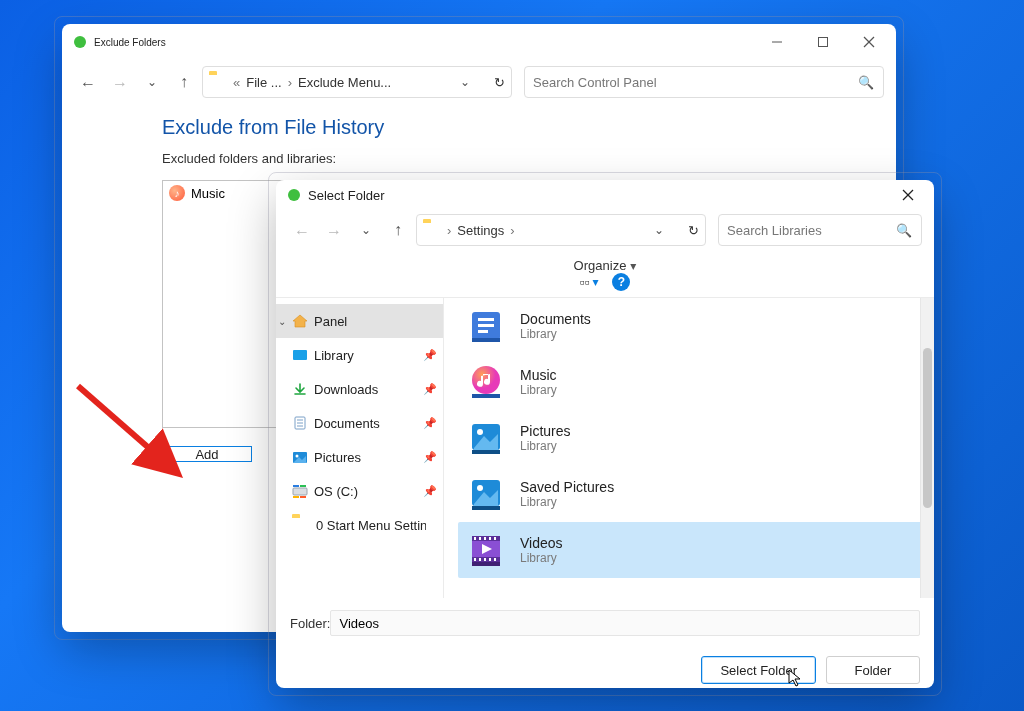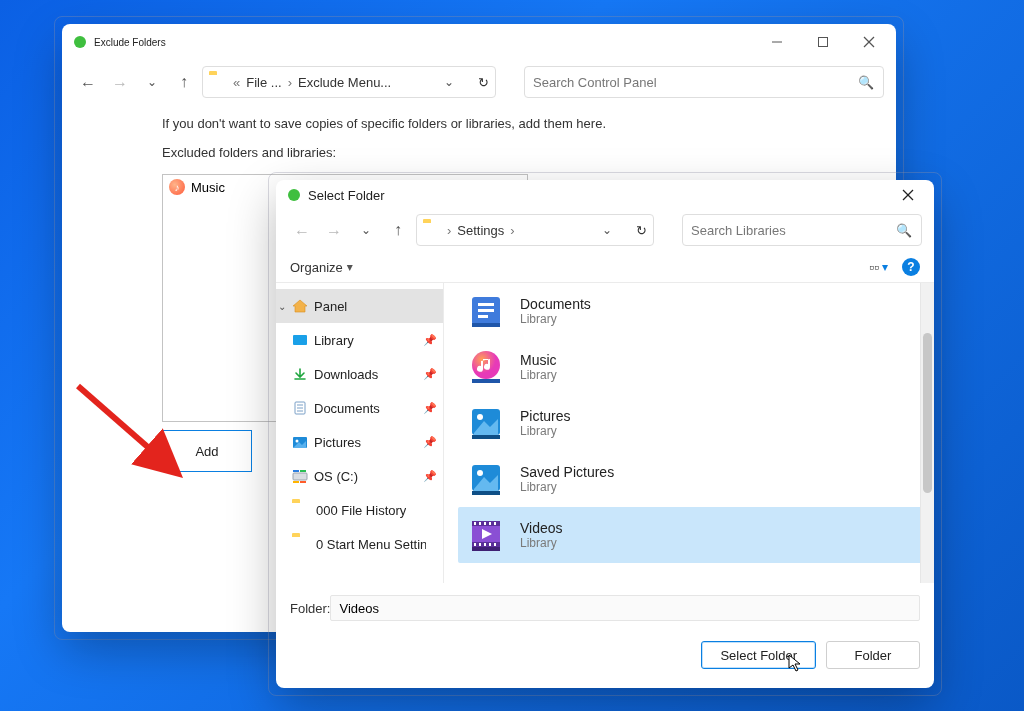--- a/index.html
+++ b/index.html
@@ -11,39 +11,39 @@
 #win-exclude { left:62px; top:24px; width:834px; height:608px; }
 .wx-title { display:flex; align-items:center; justify-content:space-between; height:36px; padding:0 4px 0 12px; }
 .wx-title-left { display:flex; align-items:center; gap:8px; color:#222; font-size:10px; }
 .wx-title-right { display:flex; }
 .wx-tbtn { width:46px; height:32px; display:flex; align-items:center; justify-content:center; color:#555; }
 .wx-toolbar { display:flex; align-items:center; gap:4px; padding:6px 12px 10px 12px; }
 .nav-btn { width:28px; height:28px; display:flex; align-items:center; justify-content:center; color:#555; border-radius:3px;}
 .nav-btn.dis{color:#b9b9b9;}
 .addr { flex:1; display:flex; align-items:center; height:32px; border:1px solid #dedede; border-radius:4px; padding:0 6px; gap:6px; font-size:13px; color:#333; }
 .addr .crumbsep{color:#777;}
-.search { width:360px; height:32px; border:1px solid #dedede; border-radius:4px; display:flex; align-items:center; padding:0 8px; font-size:13px; color:#777; justify-content:space-between; margin-left:24px;}
+.search { width:360px; height:32px; border:1px solid #dedede; border-radius:4px; display:flex; align-items:center; padding:0 8px; font-size:13px; color:#777; justify-content:space-between; margin-left:8px;}
 .wx-body { padding:8px 48px 0 100px; }
 .h2 { color:#1254a8; font-size:20px; font-weight:400; margin-bottom:12px;}
 .p { color:#333; font-size:13px; margin-bottom:14px; }
 .listbox { width:366px; height:248px; border:1px solid #c3c3c3; background:#fff; padding:2px; }
 .li-item{ display:flex; align-items:center; gap:6px; font-size:13px; padding:2px 4px;}
-.addbtn { width:90px; height:42px; border:1px solid #0a7fe1; background:#fff; color:#222; font-size:13px; display:flex; align-items:center; justify-content:center; border-radius:0; margin-top:8px;}
+.addbtn { width:90px; height:16px; border:1px solid #0a7fe1; background:#fff; color:#222; font-size:13px; display:flex; align-items:center; justify-content:center; border-radius:0; margin-top:18px;}
 
 .arrow-annotation{position:absolute; left:72px; top:380px; pointer-events:none;}
 
 
 #win-select { left:276px; top:180px; width:658px; height:508px; }
 .sf-title { display:flex; align-items:center; justify-content:space-between; height:30px; padding:0 6px 0 12px;}
 .sf-title-left{display:flex; gap:8px; align-items:center; font-size:13px; color:#222;}
 .sf-close{width:40px; height:28px; display:flex; align-items:center; justify-content:center; color:#222;}
 .sf-toolbar{ display:flex; align-items:center; gap:4px; padding:4px 12px 8px 12px;}
 .sf-toolbar .addr{flex:1;}
-.sf-toolbar .search{width:240px;}
-.sf-bar2{ display:flex; align-items:center; justify-content:space-between; padding:4px 14px 6px 14px; border-bottom:1px solid #ebebeb;}
+.sf-toolbar .search{width:204px;}
+.sf-bar2{ display:flex; align-items:center; justify-content:space-between; padding:4px 14px 6px 14px; border-bottom:1px solid #ebebeb;flex-direction:column;}
 .org-btn{ font-size:13px; color:#333; display:flex; align-items:center; gap:4px;}
 .sf-bar2-right{display:flex; align-items:center; gap:14px;}
 .help-dot{width:18px;height:18px;border-radius:50%;background:#0a7fe1;color:#fff;display:flex;align-items:center;justify-content:center;font-size:12px;font-weight:bold;}
 .sf-main{display:flex; height:300px;}
 .nav-tree{ width:168px; border-right:1px solid #ebebeb; overflow:hidden; padding-top:6px;}
 .nav-row{ display:flex; align-items:center; gap:6px; font-size:13px; color:#222; padding:4px 6px 4px 16px; position:relative; height:34px;}
 .nav-row .pin{margin-left:auto; color:#8d8d8d; font-size:11px;}
 .nav-row.sel{background:#e3e3e3;}
 .nav-row.home .caret{position:absolute; left:2px; color:#555; font-size:10px;}
 .content{ flex:1; position:relative; overflow:hidden;}
@@ -118,21 +118,21 @@
       <span style="width:12px"></span>
       <span>↻</span>
     </div>
     <div class="search">
       <span>Search Control Panel</span>
       <span>🔍</span>
     </div>
   </div>
 
   <div class="wx-body">
-    <div class="p">If you don't want to save copies of specific folders or libraries, add them here.</div>
+    <div class="h2">Exclude from File History</div>
     <div class="p">Excluded folders and libraries:</div>
     <div class="listbox">
       <div class="li-item">
         <span style="width:16px;height:16px;border-radius:50%;background:radial-gradient(circle at 35% 35%,#ffb48a,#ff5a3a);display:inline-flex;align-items:center;justify-content:center;color:#fff;font-size:10px;">♪</span>
         <span>Music</span>
       </div>
     </div>
     <div style="display:flex;gap:6px;">
       <div class="addbtn">
           <span>Add</span>
@@ -244,24 +244,20 @@
       <div class="nav-row">
         <svg width="16" height="14">
             <rect x="1" y="4" width="14" height="7" rx="1" fill="#d9dde2" stroke="#9aa4af"></rect>
             <rect x="1" y="1" width="6" height="2" fill="#2b7de0"></rect>
             <rect x="8" y="1" width="6" height="2" fill="#2bbf55"></rect>
             <rect x="1" y="12" width="6" height="2" fill="#ffb400"></rect>
             <rect x="8" y="12" width="6" height="2" fill="#ff5c2b"></rect>
           </svg>
         <span>OS (C:)</span>
           <span class="pin">📌</span>
-      </div>
-      <div class="nav-row">
-        <span class="ico"><span class="folder"></span></span>
-        <span style="white-space:nowrap;overflow:hidden;text-overflow:clip;max-width:110px;">000 File History</span>
       </div>
       <div class="nav-row">
         <span class="ico"><span class="folder"></span></span>
         <span style="white-space:nowrap;overflow:hidden;text-overflow:clip;max-width:110px;">0 Start Menu Settings</span>
       </div>
     </div>
 
     <div class="content">
       <div class="clist">
         <div class="crow">

